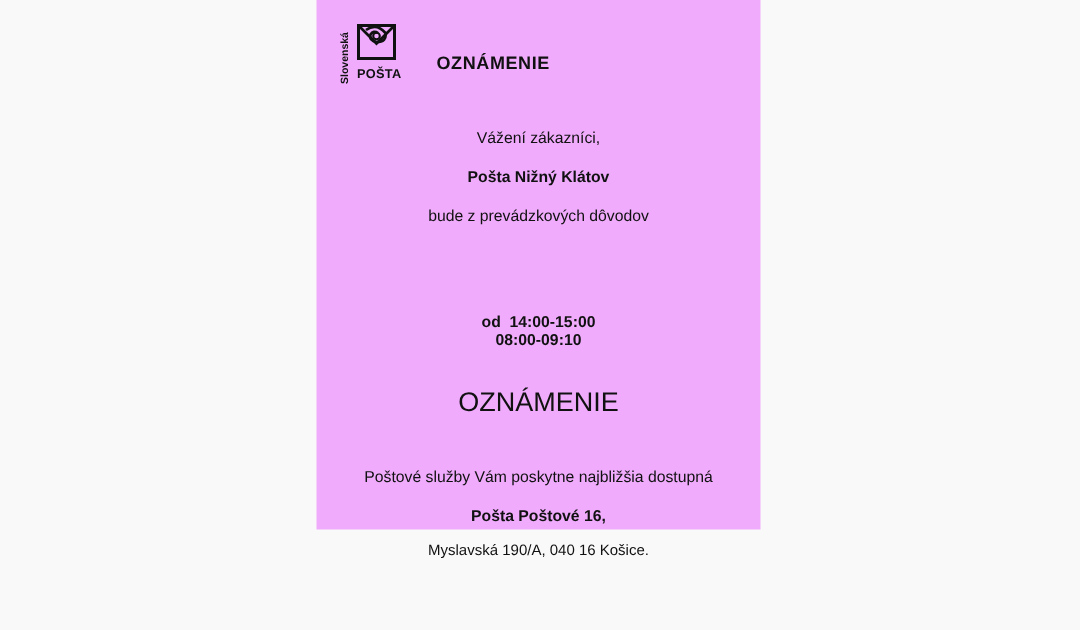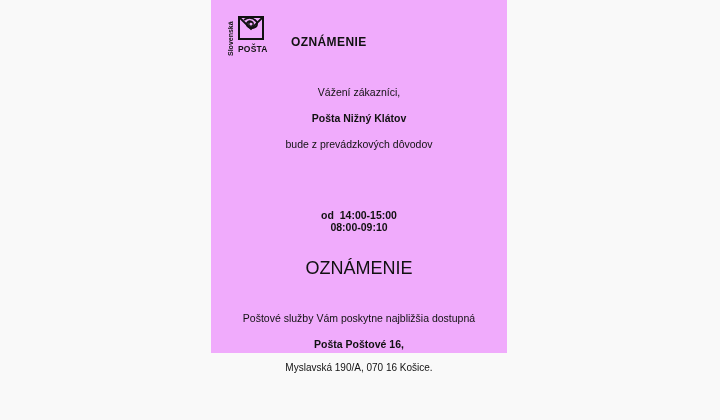--- a/index.html
+++ b/index.html
@@ -99,15 +99,15 @@
   <div class="line bold" style="top:112px;">Pošta Nižný Klátov</div>
 
   <div class="line bold" style="top:175px; white-space:pre;margin-top:34px;">od  14:00-15:00</div>
 
   <div class="line bold" style="top:221px;">08:00-09:10</div>
 
   <div class="line big" style="top:258px;">OZNÁMENIE</div>
 
   <div class="line normal" style="top:312px;">Poštové služby Vám poskytne najbližšia dostupná</div>
   <div class="line bold" style="top:338px;">Pošta Poštové 16,</div>
-  <div class="line normal" style="top:362px; font-size:10px;">Myslavská 190/A, 070 16 Košice.</div>
+  <div class="line normal" style="top:362px; font-size:10px;">Myslavská 190/A, 040 16 Košice.</div>
 
 </div>
 
 </body></html>

